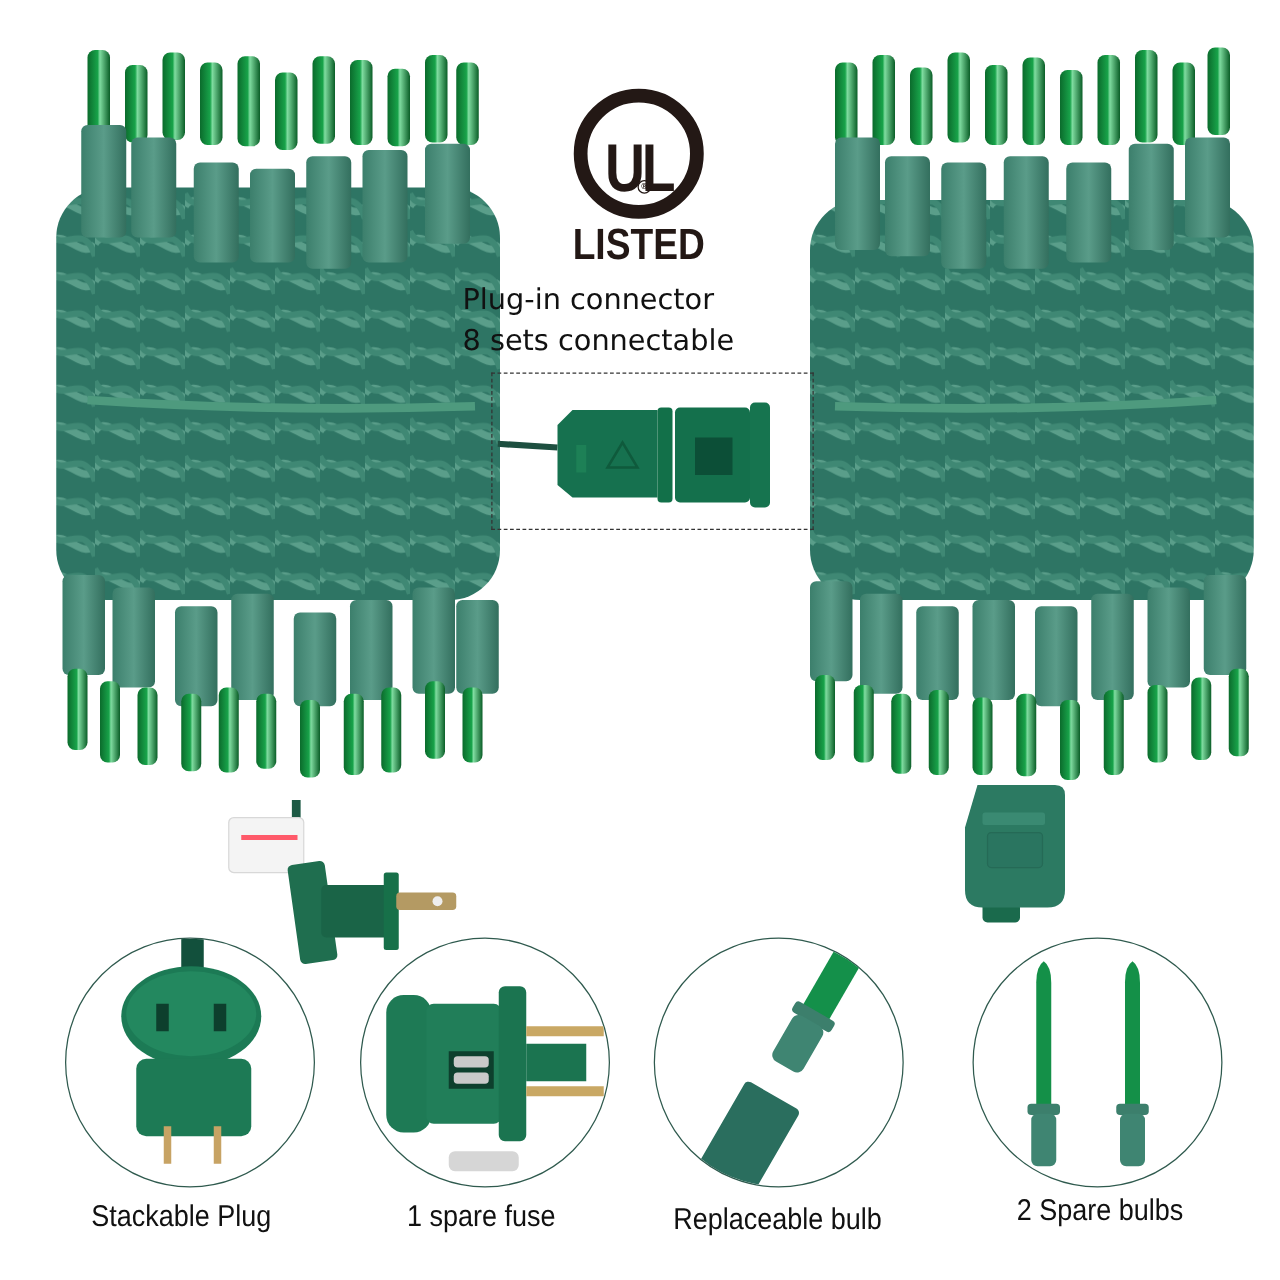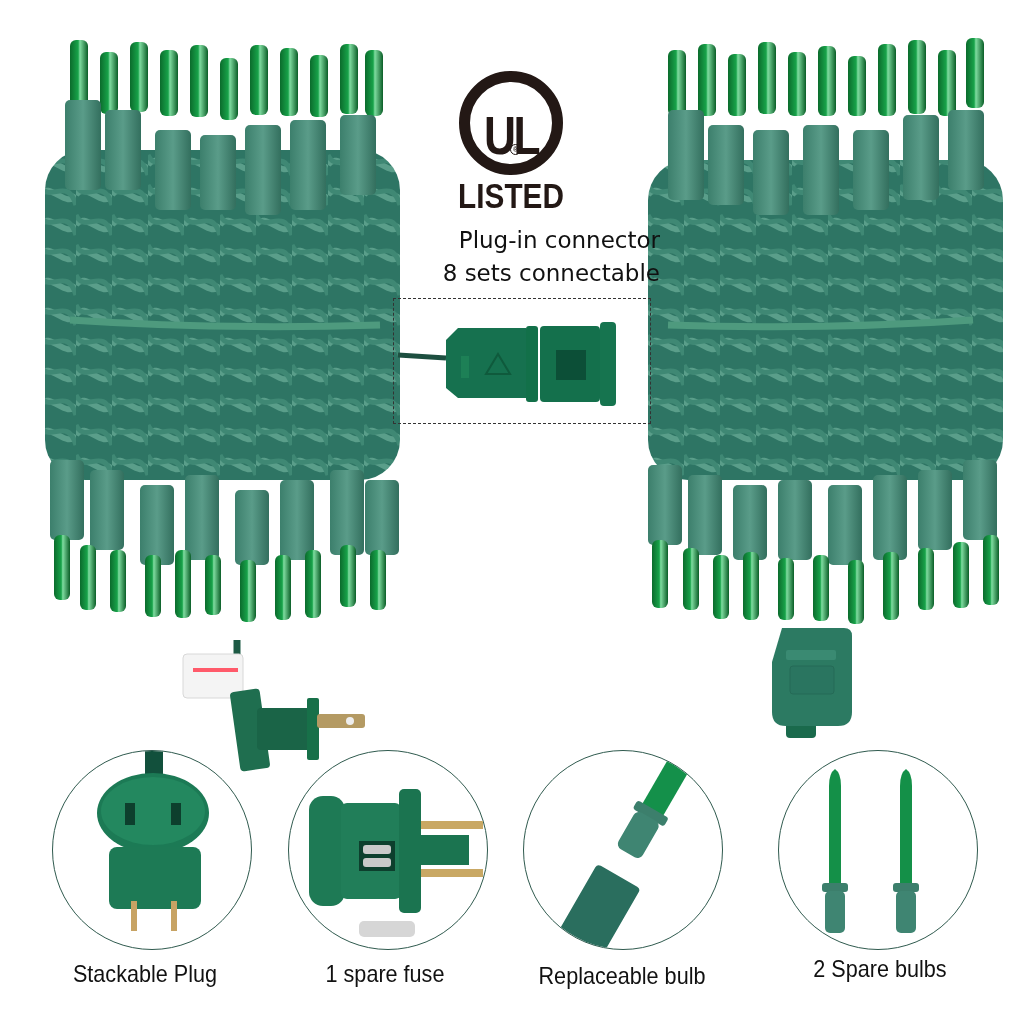--- a/index.html
+++ b/index.html
@@ -30,21 +30,21 @@
       display: flex; align-items: center; justify-content: center;
       font-family: "Liberation Sans", sans-serif;
     }
     .ul-listed {
       left: 440px; top: 176px; width: 142px; text-align: center;
       font-family: "Liberation Sans", sans-serif; font-weight: bold;
       font-size: 35px; color: #231815; letter-spacing: 0px;
       transform: scaleX(0.85); transform-origin: center;
     }
     .connector-caption {
-      left: 370px; top: 224px; width: 290px; text-align: right;
+      left: 370px; top: 224px; width: 290px; text-align: left;
       font-family: "DejaVu Sans", sans-serif; font-size: 23px; line-height: 33px;
       color: #111111;
     }
 
     
     .detail-box {
       left: 393px; top: 298px; width: 258px; height: 126px;
       border: 1.5px dashed #333333;
     }
 

